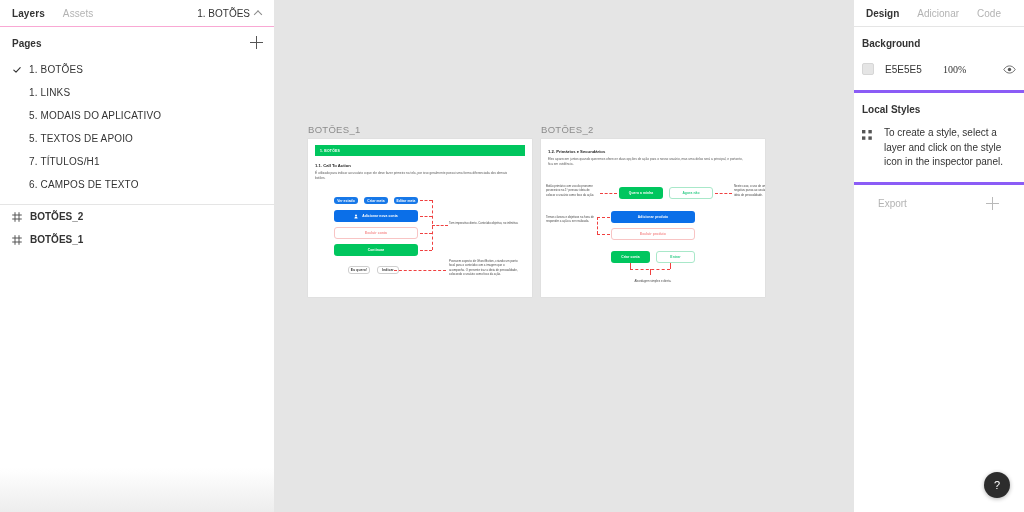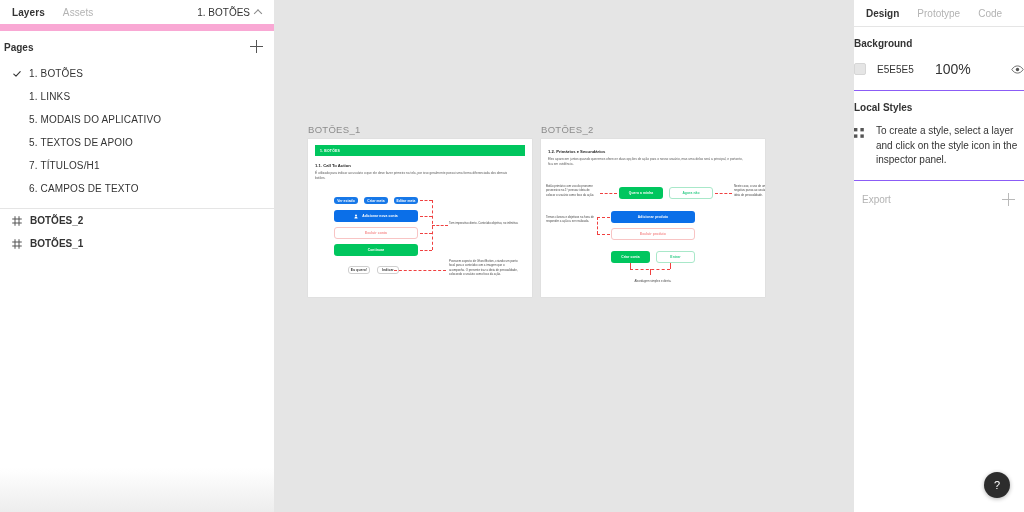--- a/index.html
+++ b/index.html
@@ -18,42 +18,42 @@
     background: #ffffff;
     border-right: 1px solid #e5e5e5;
     position: relative;
     flex: 0 0 275px;
     z-index: 3;
   }
   .lp-tabs {
     height: 27px;
     display: flex; align-items: center;
     padding: 12px 12px;
-    border-bottom: 7px solid #f9a8d4;
+    border-bottom: 1px solid #f9a8d4;
     position: relative;
   }
   .lp-tab {
     font-size: 10px; font-weight: 700; color: #333;
     margin-right: 18px; letter-spacing: .1px;
   }
   .lp-tab.muted { color: #b3b3b3; font-weight: 400; }
   .lp-breadcrumb {
     position: absolute; right: 12px; top: 50%; transform: translateY(-50%);
     font-size: 10px; color: #333; display: flex; align-items: center; gap: 5px;
   }
   .chev-up { display:inline-block; width:7px; height:7px; position:relative; }
   .chev-up::before{
     content:""; position:absolute; left:0; top:2.4px;
     width:5px; height:5px; border-left:1px solid #8a8a8a; border-top:1px solid #8a8a8a;
     transform: rotate(45deg);
   }
 
   .pages-head {
     height: 28px; display: flex; align-items: center;
-    padding: 0 10px 0 4px; justify-content: space-between;
+    padding: 0 10px 0 12px; justify-content: space-between;
     margin-top: 2px;
   }
   .pages-title { font-size: 10px; font-weight: 700; color: #333; }
   .plus-btn {
     width: 14px; height: 14px; position: relative; cursor: default;
   }
   .plus-btn::before, .plus-btn::after{
     content:""; position:absolute; background:#555;
   }
   .plus-btn::before{ left:0; top:6px; width:13px; height:1px; }
@@ -135,36 +135,36 @@
     width: 171px; height: 512px; flex:0 0 171px;
     background:#fff; border-left:1px solid #e5e5e5;
     position: relative; z-index:3;
   }
   .rp-tabs{
     height:27px; display:flex; align-items:center; gap:18px;
     padding:0 12px; border-bottom:1px solid #e5e5e5;
   }
   .rp-tab{ font-size:10px; color:#b3b3b3; }
   .rp-tab.active{ color:#333; font-weight:700; }
-  .rp-section{ padding:11px 0 12px; border-bottom:1px solid #8b5cf6; }
+  .rp-section{ padding:11px 8px 12px; border-bottom:3px solid #8b5cf6; }
   .rp-title{ font-size:10px; font-weight:700; color:#333; margin-bottom:11px; }
   .bg-row{ display:flex; align-items:center; }
   .swatch{
     width:12px; height:12px; background:#E5E5E5;
     border:1px solid #d6d6d6; border-radius:2px; flex:0 0 12px;
   }
   .bg-hex{ font-size:10px; color:#333; margin-left:11px; width:58px; }
-  .bg-op{ font-size:14px; color:#333; }
+  .bg-op{ font-size:10px; color:#333;font-family:Liberation Serif, serif; }
   .eye{ margin-left:auto; }
   .styles-row{ display:flex; gap:11px; align-items:flex-start; }
   .dots4{ width:11px; height:11px; flex:0 0 11px; margin-top:1px; }
   .styles-text{ font-size:10px; color:#333; line-height:1.45; }
   .export-row{
     display:flex; align-items:center; justify-content:space-between;
-    padding:12px 8px;
+    padding:12px 24px;
   }
   .export-label{ font-size:10px; color:#b3b3b3; }
   .plus-btn.light::before,.plus-btn.light::after{ background:#b9b9b9; }
 
   
   #help-btn{
     position:absolute; right:14px; bottom:14px;
     width:26px; height:26px; border-radius:50%;
     background:#2c2c2c; color:#fff;
     display:flex; align-items:center; justify-content:center;
@@ -327,21 +327,21 @@
           <div class="note" style="position:absolute; left:72px; top:140px; width:80px; text-align:center;">Abordagem simples e direta.</div>
         </div>
       </div>
     </div>
 
   </div>
 
   <div id="right-panel">
     <div class="rp-tabs">
       <div class="rp-tab active">Design</div>
-      <div class="rp-tab">Prototype</div>
+      <div class="rp-tab">Adicionar</div>
       <div class="rp-tab">Code</div>
     </div>
 
     <div class="rp-section">
       <div class="rp-title">Background</div>
       <div class="bg-row">
         <div class="swatch"></div>
         <div class="bg-hex">E5E5E5</div>
         <div class="bg-op">100%</div>
         <div class="eye">

